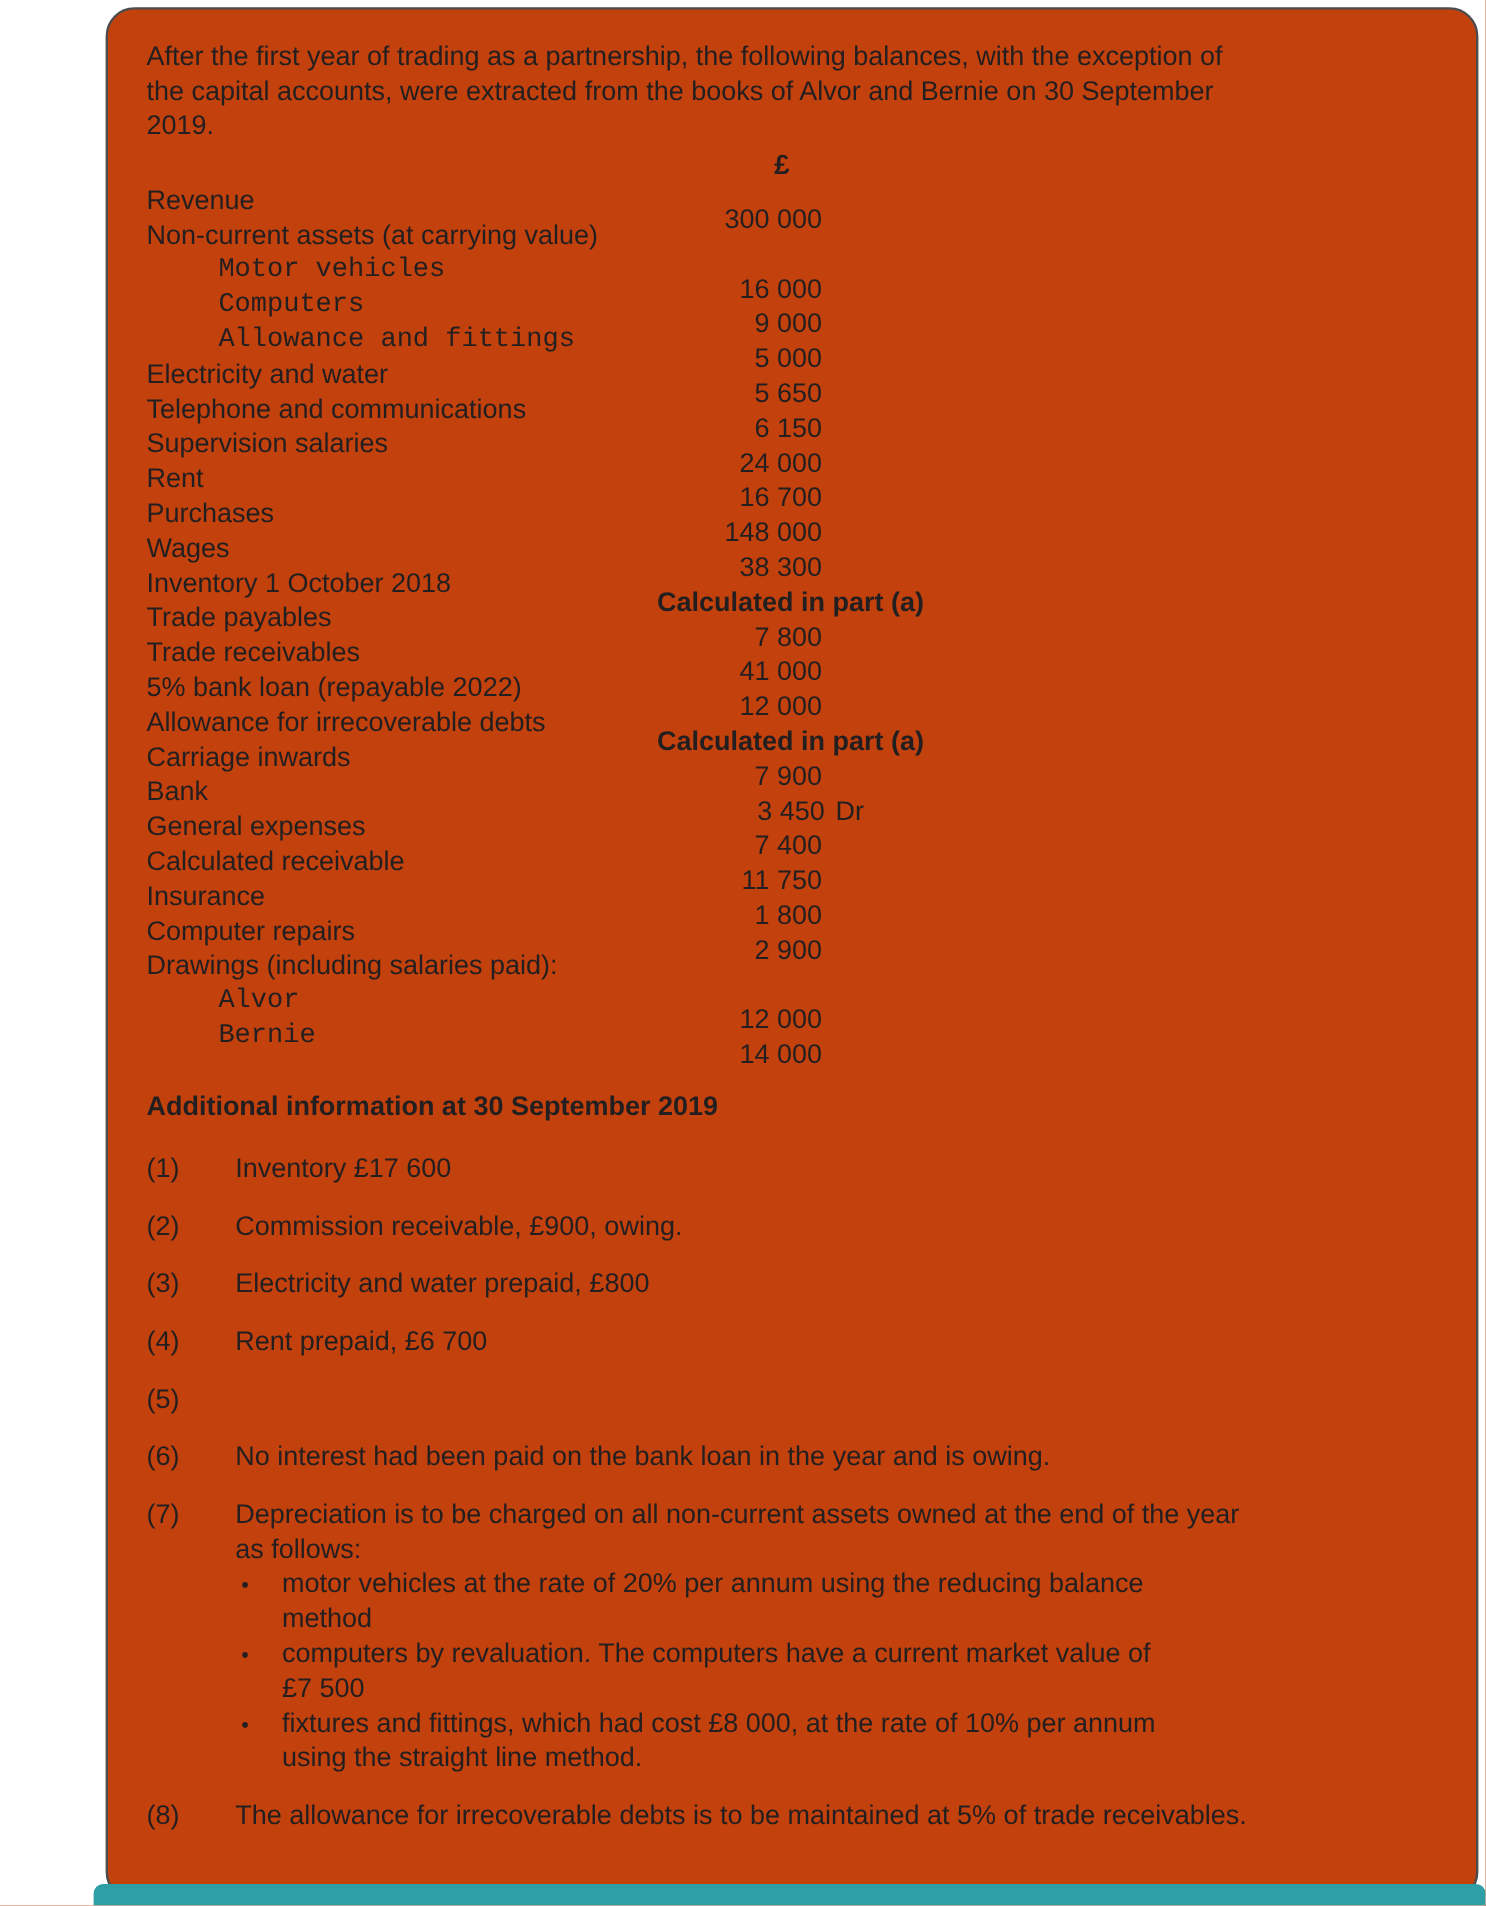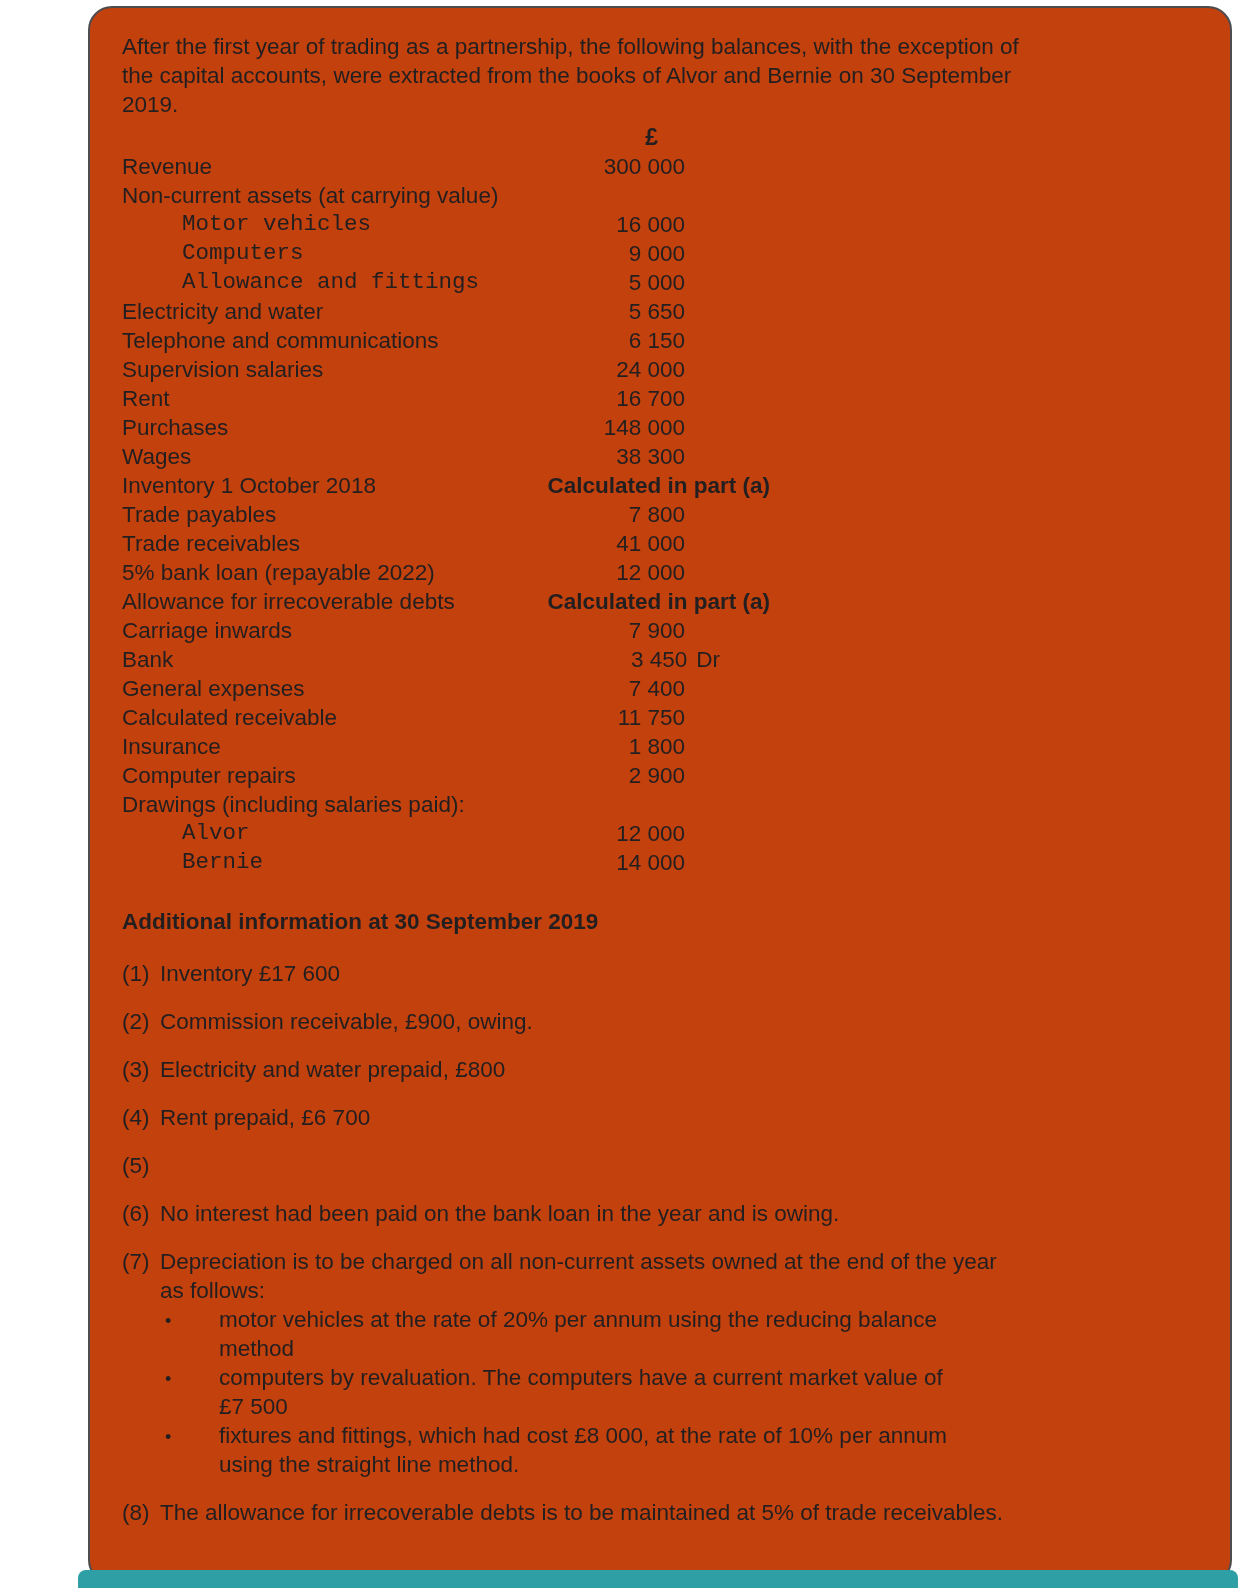--- a/index.html
+++ b/index.html
@@ -59,44 +59,44 @@
     position: relative;
     width: 648px;
     height: 29px;
     font-size: 22.5px;
     line-height: 29px;
   }
   .tlabel { white-space: nowrap; }
   .tlabel.ind { padding-left: 60px; font-family: Liberation Mono, monospace; }
   .tval {
     position: absolute;
-    top: 0;
+    top: 16px;
     right: 85px;
     white-space: nowrap;
   }
   .tval.calc { right: 0; font-weight: 700; }
   .tval.hassuf { right: 50px; }
   .suf { margin-left: 9px; }
   .add-head {
     margin-top: 30px;
     font-weight: 700;
     font-size: 22.5px;
     line-height: 29px;
   }
   .info-list { margin-top: 23px; }
   .info-item {
     display: flex;
     font-size: 22.5px;
     line-height: 29px;
     margin-bottom: 19px;
   }
   .inum { width: 38px; flex: none; }
-  .itext { width: 850px; }
+  .itext { width: 850px; margin-left: 36px; }
   .bullets { margin-top: 0; }
-  .bullet { display: flex; gap: 20px; }
+  .bullet { display: flex; }
   .bdot { width: 39px; padding-left: 5px; flex: none; }
   .bdot::before { content: "\2022"; font-size: 18px; }
   .btext { width: 785px; }
 </style>
 </head>
 <body>
 
 <div class="card">
   <p class="intro">After the first year of trading as a partnership, the following balances, with the exception of the capital accounts, were extracted from the books of Alvor and Bernie on 30 September 2019.</p>
 

